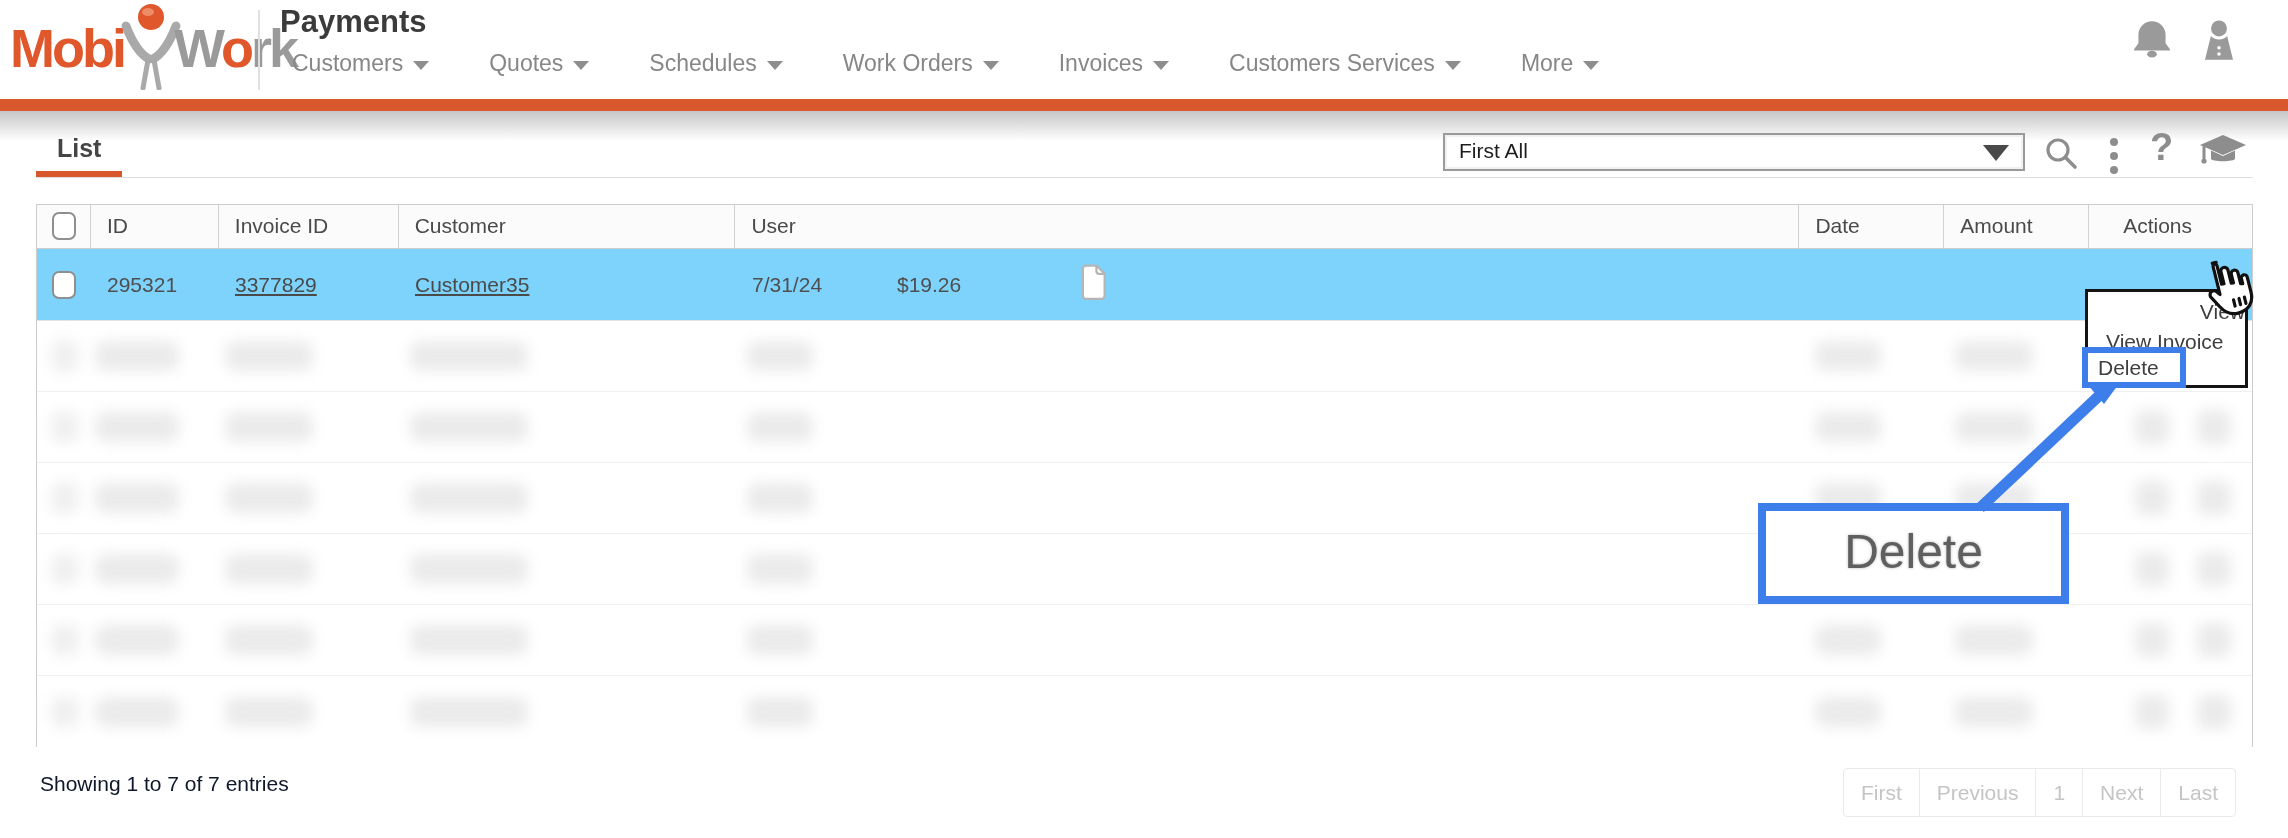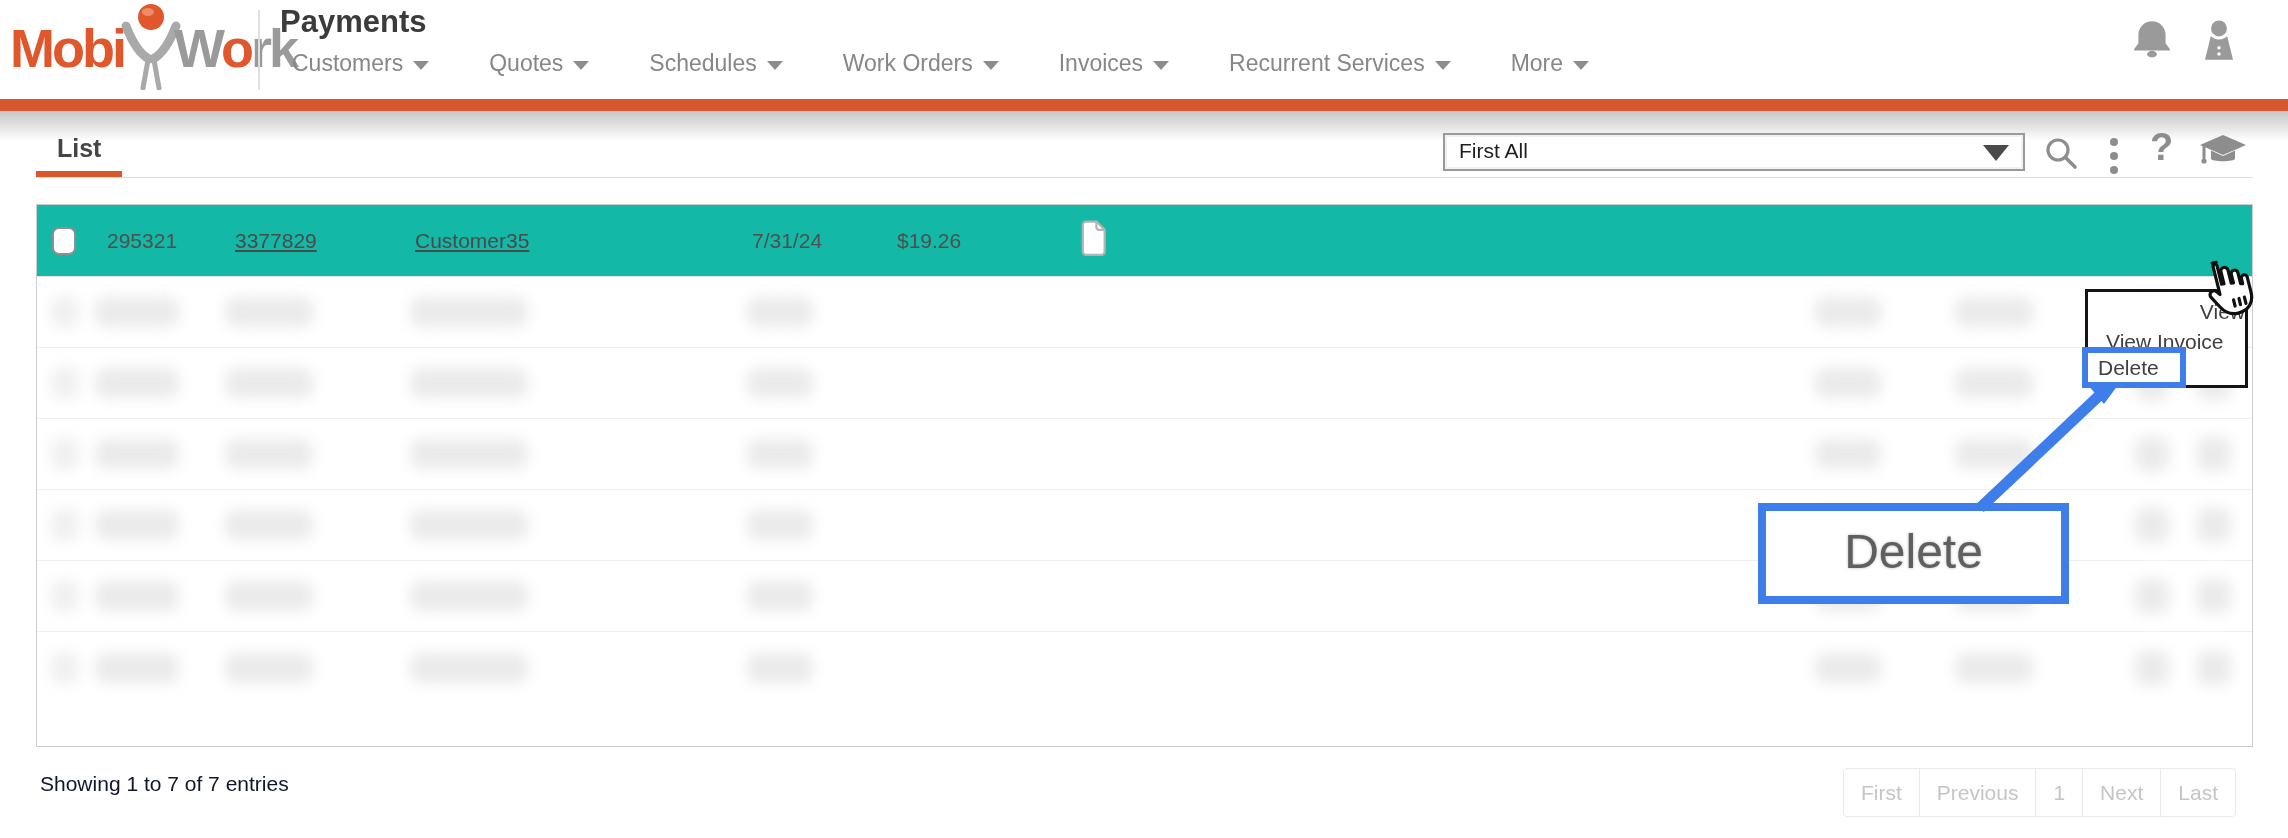--- a/index.html
+++ b/index.html
@@ -58,21 +58,21 @@
   .w-user{width:1065px;}
   .w-date{width:145px;}
   .w-amt{width:145px;}
   .w-act{width:163px;padding-left:34px;}
 
   .checkbox{width:24px;height:28px;border:2px solid #8f8f8f;border-radius:7px;background:#fff;
             box-sizing:border-box;cursor:pointer;}
   .hcb{margin:7px 0 0 15px;}
 
   .row{position:relative;display:flex;align-items:center;height:72px;
-       border-bottom:1px solid #e3e3e3;box-sizing:border-box;background:#14b8a6;}
+       border-bottom:1px solid #e3e3e3;box-sizing:border-box;background:#7dd3fc;}
   .bcell{box-sizing:border-box;font-size:21px;color:#4f4f4f;padding-left:16px;overflow:hidden;white-space:nowrap;}
   .bcell.w-cb{padding-left:15px;}
   .link{text-decoration:underline;color:#4a4a4a;cursor:pointer;}
 
   .rrow{position:relative;height:71px;border-bottom:1px solid #efefef;box-sizing:border-box;background:#fff;}
   .rrow:last-child{border-bottom:none;}
   .blob{position:absolute;top:50%;transform:translateY(-50%);height:30px;background:#e7e7e7;
         border-radius:10px;filter:blur(7px);opacity:.85;}
   .b-cb{left:14px;width:28px;height:32px;background:#ededed;}
   .b-id{left:58px;width:84px;}
@@ -146,21 +146,21 @@
         </div>
       <div class="nav-item">
           <span>Work Orders</span>
           <span class="caret"></span>
         </div>
       <div class="nav-item">
           <span>Invoices</span>
           <span class="caret"></span>
         </div>
       <div class="nav-item">
-          <span>Recurrent Services</span>
+          <span>Customers Services</span>
           <span class="caret"></span>
         </div>
       <div class="nav-item">
           <span>More</span>
           <span class="caret"></span>
         </div>
     </div>
 
     <div class="bell-wrap">
       <svg width="48" height="42" viewBox="0 0 46 40">
@@ -205,20 +205,32 @@
   <div class="tb-icon icon-cap">
     <svg width="50" height="42" viewBox="0 0 50 42">
       <path d="M25 3 L48 13 L25 23 L2 13 Z" fill="#8d8d8d"></path>
       <path d="M13 18.5 v8 c0 3.6 24 3.6 24 0 v-8 L25 24 Z" fill="#8d8d8d"></path>
       <path d="M6 15 v11" stroke="#8d8d8d" stroke-width="3" stroke-linecap="round"></path>
       <circle cx="6" cy="29" r="2.6" fill="#8d8d8d"></circle>
     </svg>
   </div>
 
   <div class="table">
+    <div class="thead">
+      <div class="hcell w-cb">
+          <div class="checkbox hcb"></div>
+        </div>
+      <div class="hcell w-id">ID</div>
+      <div class="hcell w-inv">Invoice ID</div>
+      <div class="hcell w-cust">Customer</div>
+      <div class="hcell w-user">User</div>
+      <div class="hcell w-date">Date</div>
+      <div class="hcell w-amt">Amount</div>
+      <div class="hcell w-act">Actions</div>
+    </div>
 
     <div class="row">
       <div class="bcell w-cb">
           <div class="checkbox"></div>
         </div>
       <div class="bcell w-id">295321</div>
       <div class="bcell w-inv"><span class="link">3377829</span></div>
       <div class="bcell w-cust"><span class="link">Customer35</span></div>
       <div class="bcell w-date">7/31/24</div>
       <div class="bcell w-amt">$19.26</div>

